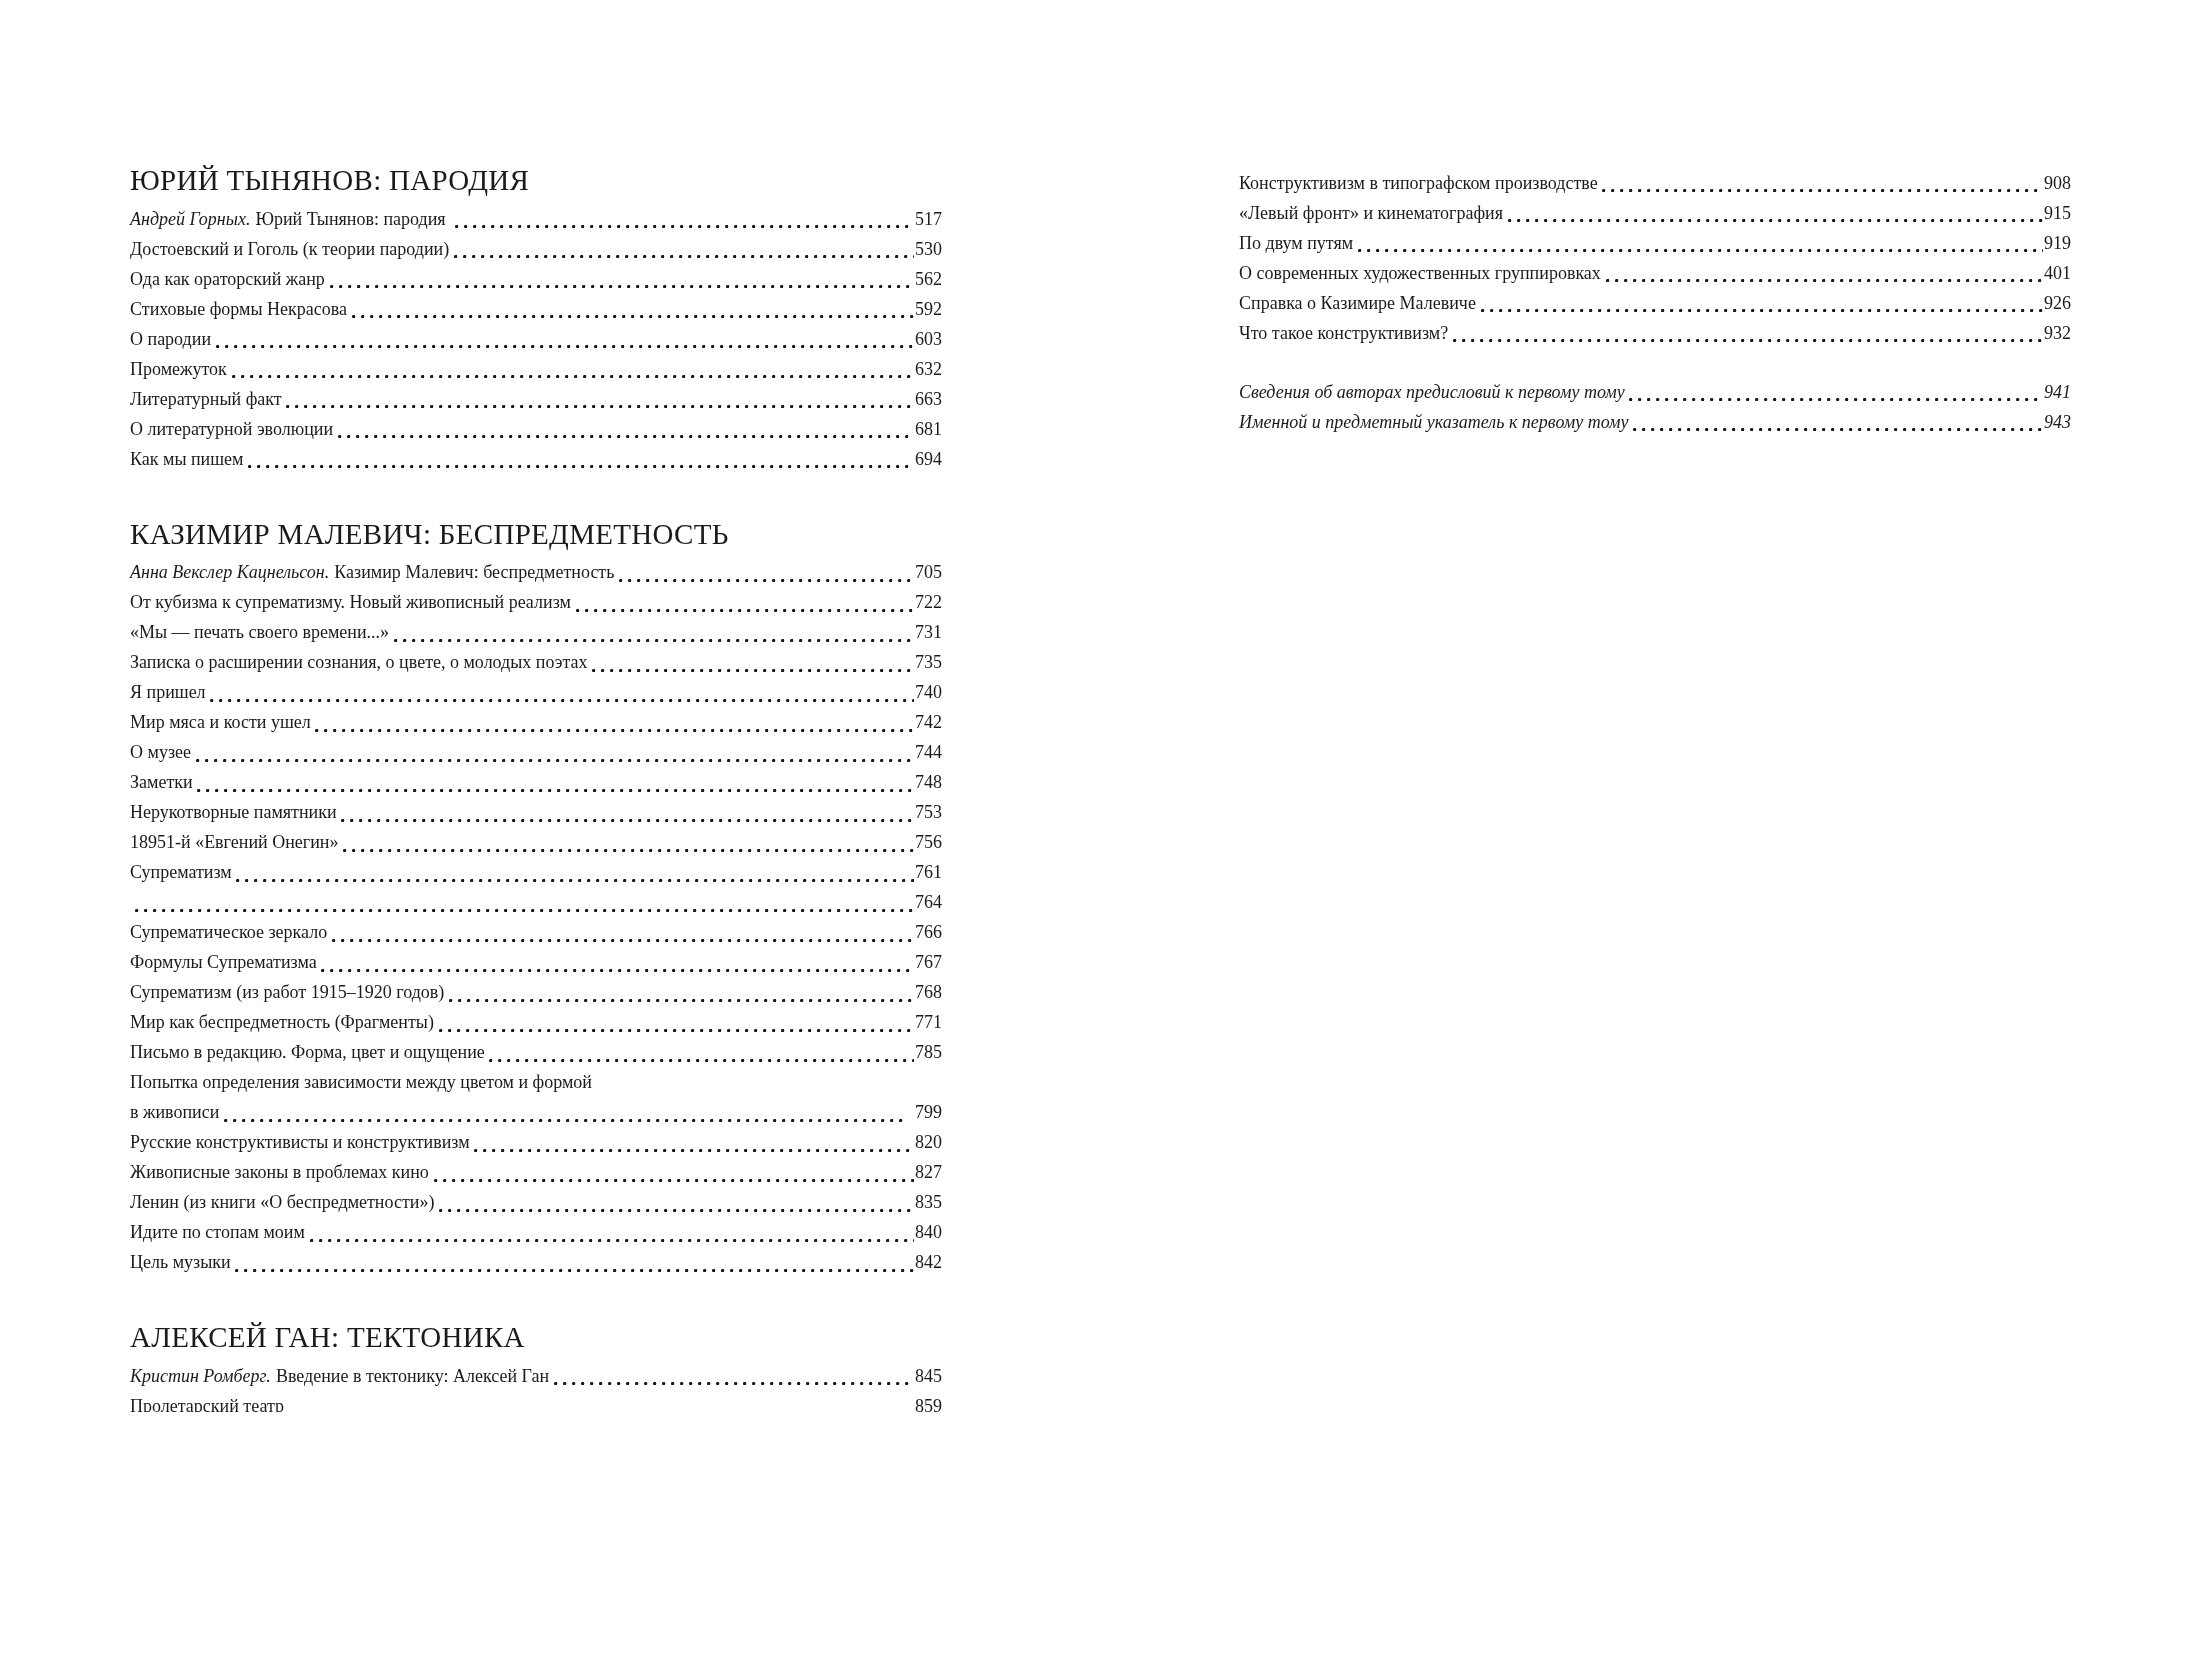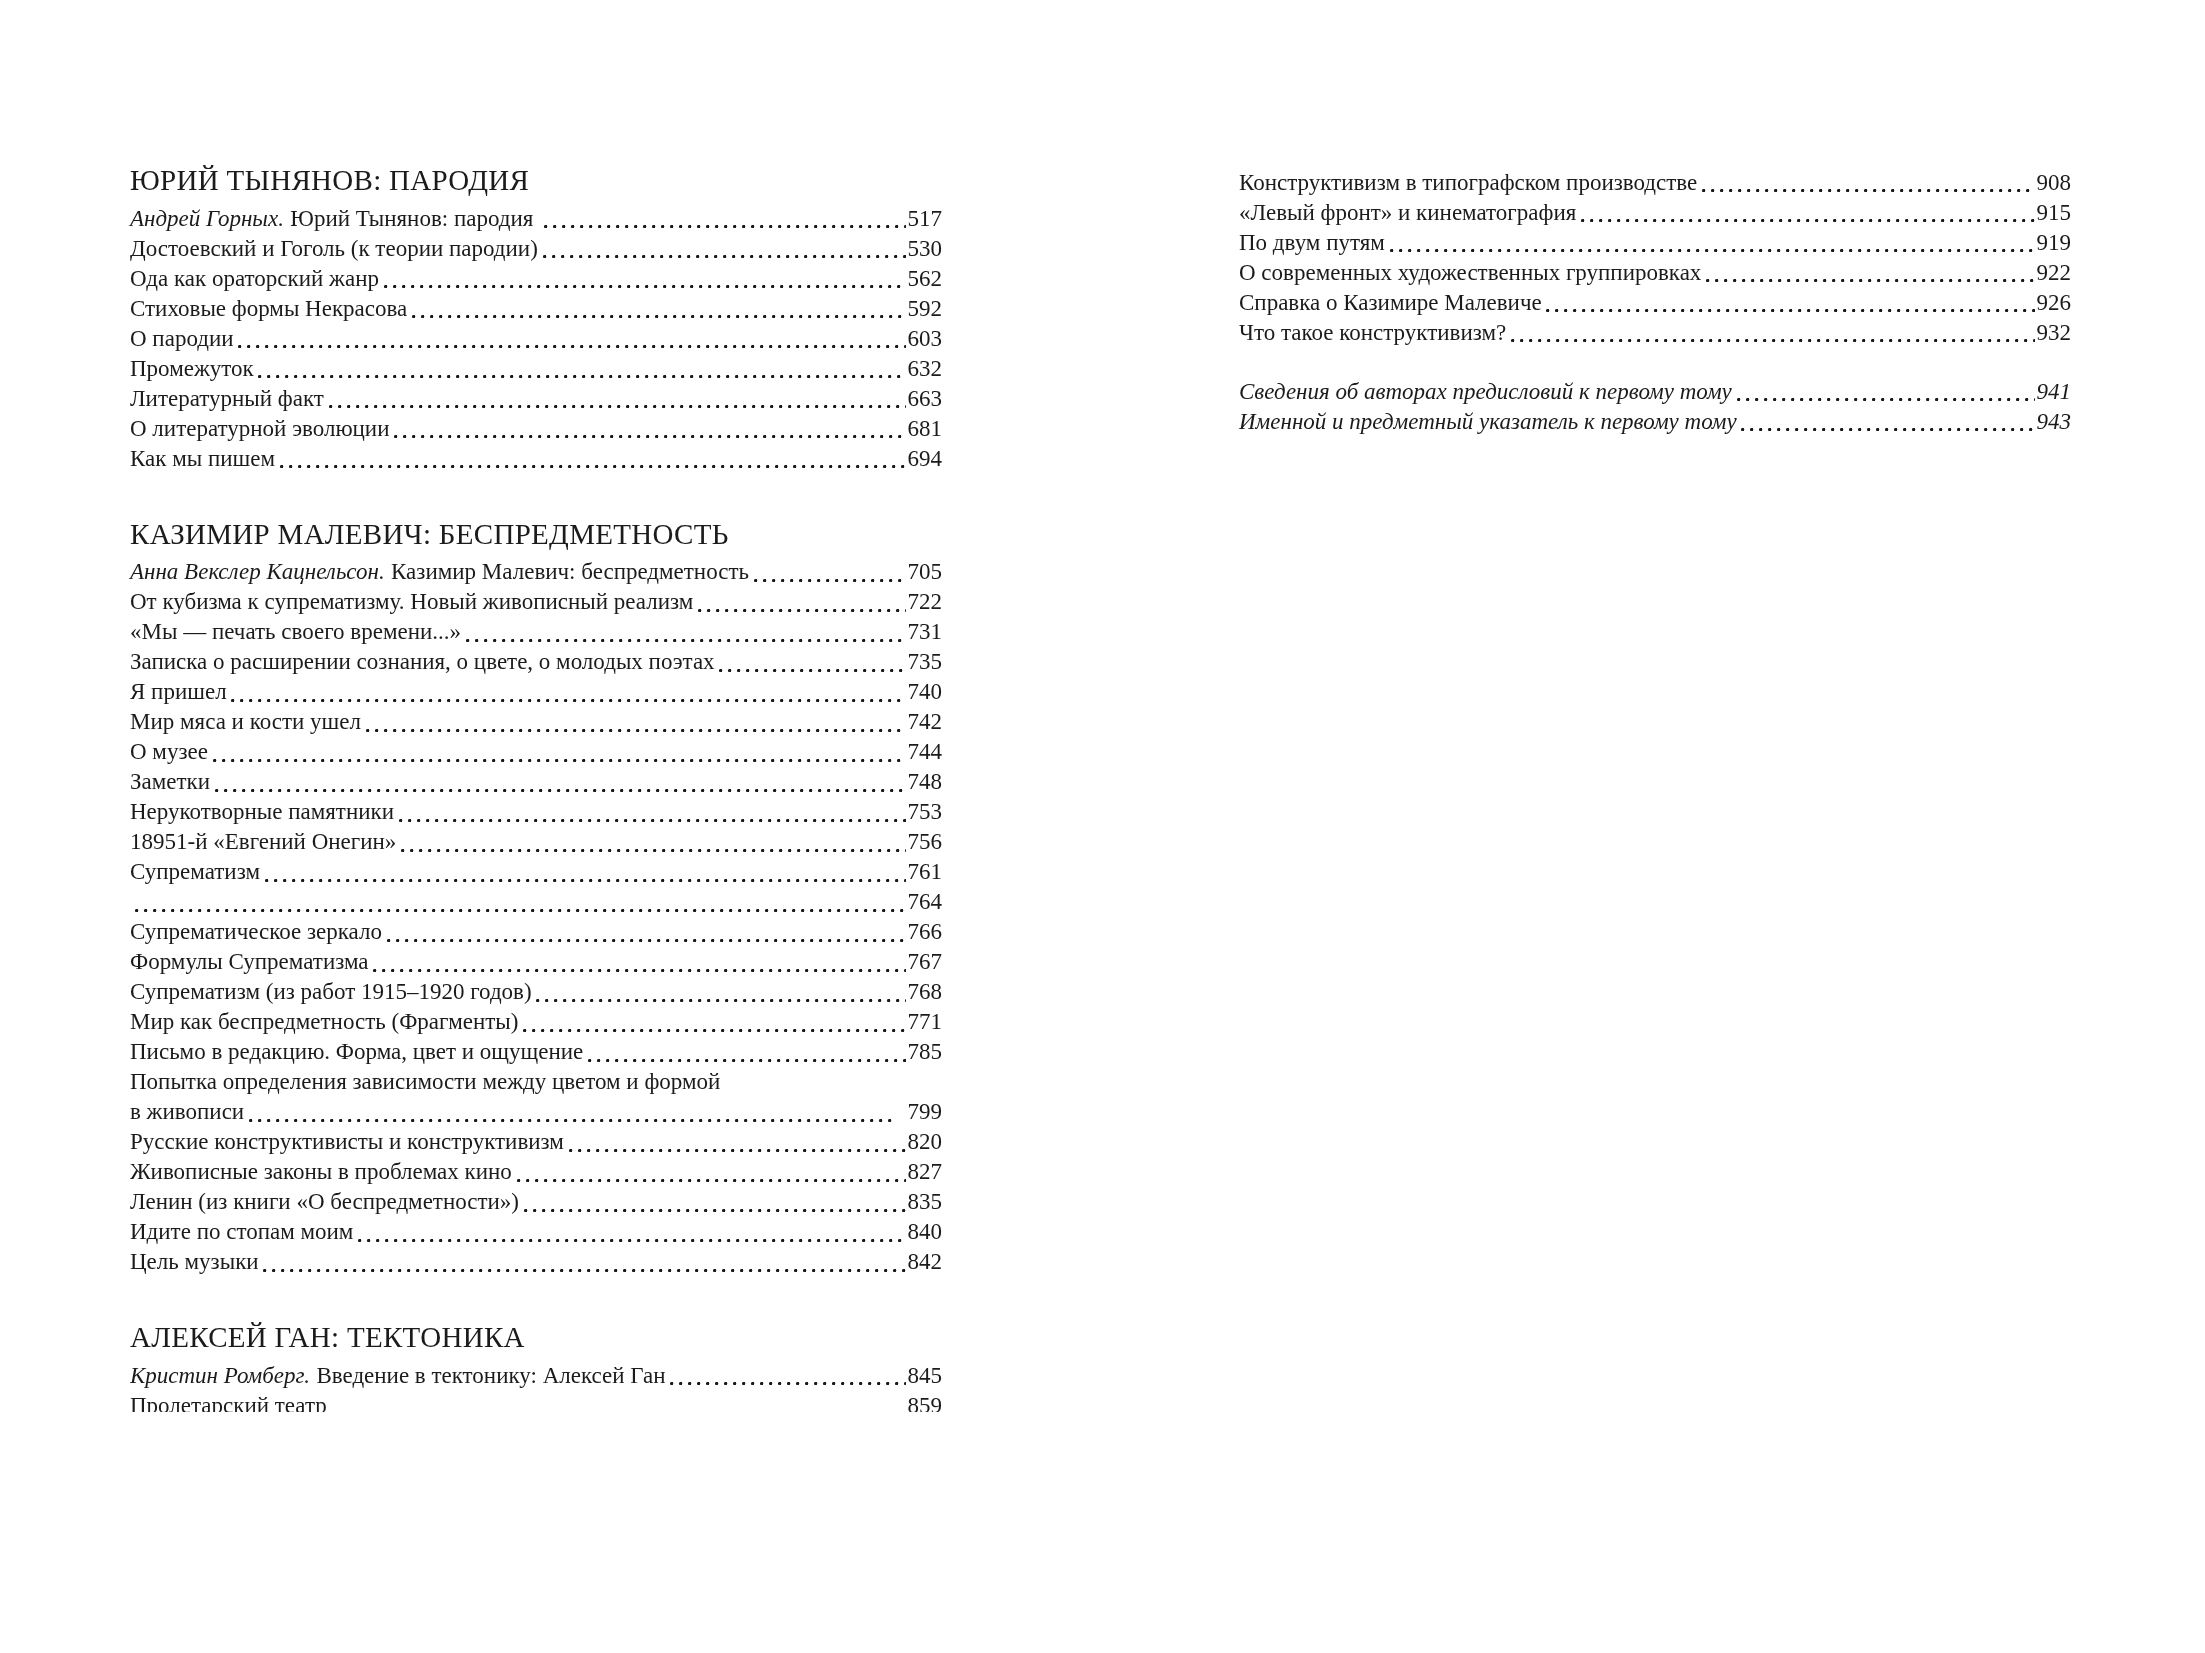--- a/index.html
+++ b/index.html
@@ -29,21 +29,21 @@
     font-size: 29px;
     line-height: 30px;
     font-weight: normal;
     letter-spacing: 0.3px;
     margin: 0 0 8.7px 0;
   }
 
   .row {
     display: flex;
     align-items: flex-end;
-    font-size: 23px;
+    font-size: 18px;
     line-height: 30px;
   }
   .author { font-style: italic; margin-right: 0.28em; white-space: pre; }
   .t { white-space: pre; }
   .dots {
     flex: 1 1 auto;
     min-width: 9.3px;
     margin-left: 4.7px;
     margin-right: 1.3px;
     align-self: stretch;
@@ -277,21 +277,21 @@
           <span class="p">915</span>
         </div>
         <div class="row">
           <span class="t">По двум путям</span>
           <span class="dots"></span>
           <span class="p">919</span>
         </div>
         <div class="row">
           <span class="t">О современных художественных группировках</span>
           <span class="dots"></span>
-          <span class="p">922</span>
+          <span class="p">401</span>
         </div>
         <div class="row">
           <span class="t">Справка о Казимире Малевиче</span>
           <span class="dots"></span>
           <span class="p">926</span>
         </div>
         <div class="row">
           <span class="t">Что такое конструктивизм?</span>
           <span class="dots"></span>
           <span class="p">932</span>

